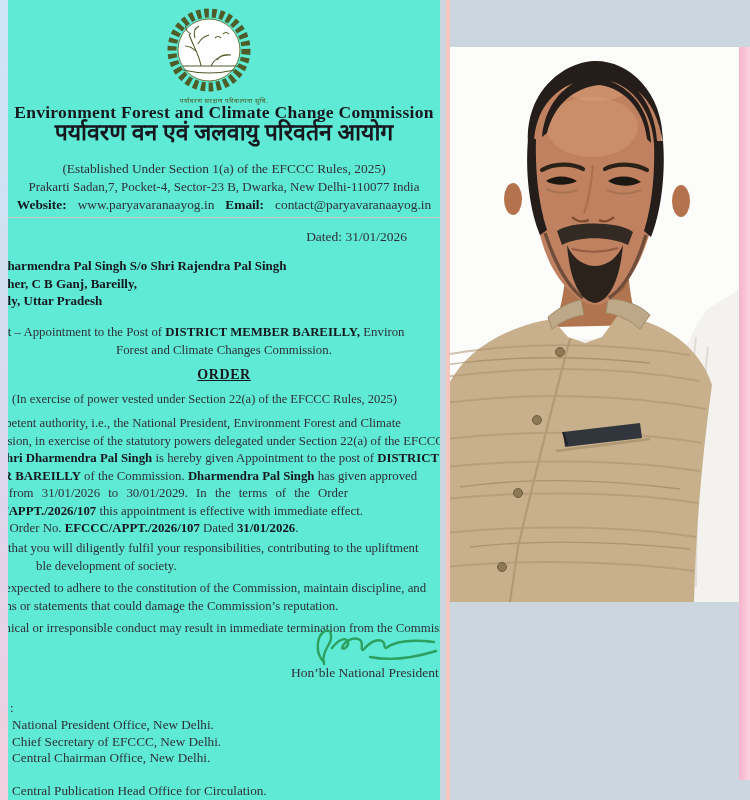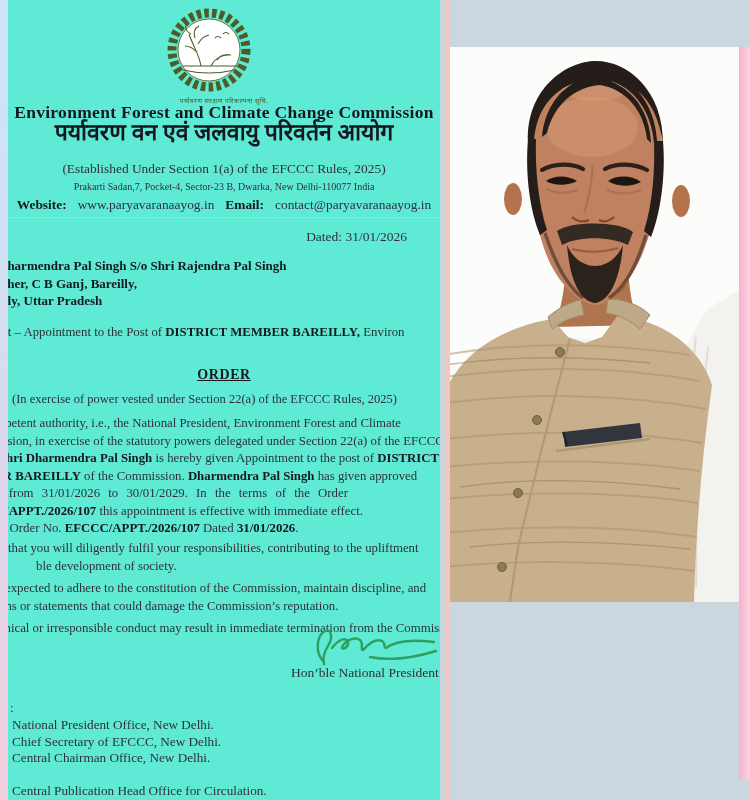--- a/index.html
+++ b/index.html
@@ -16,21 +16,21 @@
   
   .doc{position:absolute;left:8px;top:0;width:432px;height:800px;background:#5eead4;overflow:hidden;}
   .ln{position:absolute;white-space:nowrap;font-size:12.8px;color:#30303a;line-height:17px;}
   .c{left:0;right:0;text-align:center;}
   .b{font-weight:bold;color:#17171f;}
   .ws{word-spacing:5px;}
   .title{top:104px;font-size:17.5px;letter-spacing:.3px;}
   .hindi{top:124px;font-size:23px;}
   .motto{top:92px;font-size:6.5px;color:#4e5c28;letter-spacing:.5px;}
   .estab{top:160px;font-size:13.4px;}
-  .addr{top:178px;font-size:10px;}
+  .addr{top:178px;font-size:13px;}
   .web{top:196px;font-size:13.4px;}
   .web .gap{margin-left:11px;}
   .rule{position:absolute;left:0;right:0;top:217px;height:1px;background:#d8c6c4;}
   .dated{top:228px;right:33px;font-size:13.5px;}
   .order-h{top:366px;font-size:14px;text-decoration:underline;letter-spacing:.6px;}
   .seal{position:absolute;left:149px;top:8px;}
   .sig{position:absolute;left:300px;top:626px;}
   .copyline{font-size:13.2px;}
   .photo{position:absolute;left:450px;top:47px;width:289px;height:555px;background:#fcfcfa;}
   .photo svg{display:block;}
@@ -67,20 +67,21 @@
   </div>
   <div class="rule"></div>
 
   <div class="ln dated">Dated: 31/01/2026</div>
 
   <div class="ln b" style="top:257px;left:-10px;font-size:13px;">Dharmendra Pal Singh S/o Shri Rajendra Pal Singh</div>
   <div class="ln b" style="top:274.5px;left:-5px;font-size:13px;">ther, C B Ganj, Bareilly,</div>
   <div class="ln b" style="top:292px;left:-4px;font-size:13px;">lly, Uttar Pradesh</div>
 
   <div class="ln" style="top:324px;left:-35px;"><span>Subject – Appointment to the Post of </span><span class="b">DISTRICT MEMBER BAREILLY,</span><span> Environ</span></div>
+  <div class="ln c" style="top:342px;">Forest and Climate Changes Commission.</div>
 
   <div class="ln c b order-h">ORDER</div>
   <div class="ln" style="top:391px;left:4px;font-size:12.5px;">(In exercise of power vested under Section 22(a) of the EFCCC Rules, 2025)</div>
 
   <div class="ln" style="top:415px;left:-48px;"><span>The competent authority, i.e., the National President, Environment Forest and Climate</span></div>
   <div class="ln" style="top:432.5px;left:-44px;"><span>Commission, in exercise of the statutory powers delegated under Section 22(a) of the EFCCC</span></div>
   <div class="ln" style="top:450px;left:-9px;"><span class="b">Shri Dharmendra Pal Singh</span><span> is hereby given Appointment to the post of </span><span class="b">DISTRICT</span></div>
   <div class="ln" style="top:467.5px;left:-55px;"><span class="b">MEMBER BAREILLY</span><span> of the Commission. </span><span class="b">Dharmendra Pal Singh</span><span> has given approved</span></div>
   <div class="ln ws" style="top:485px;left:-58px;"><span>appointed from 31/01/2026 to 30/01/2029. In the terms of the Order</span></div>
   <div class="ln" style="top:502.5px;left:-47px;"><span class="b">EFCCC/APPT./2026/107</span><span> this appointment is effective with immediate effect.</span></div>

